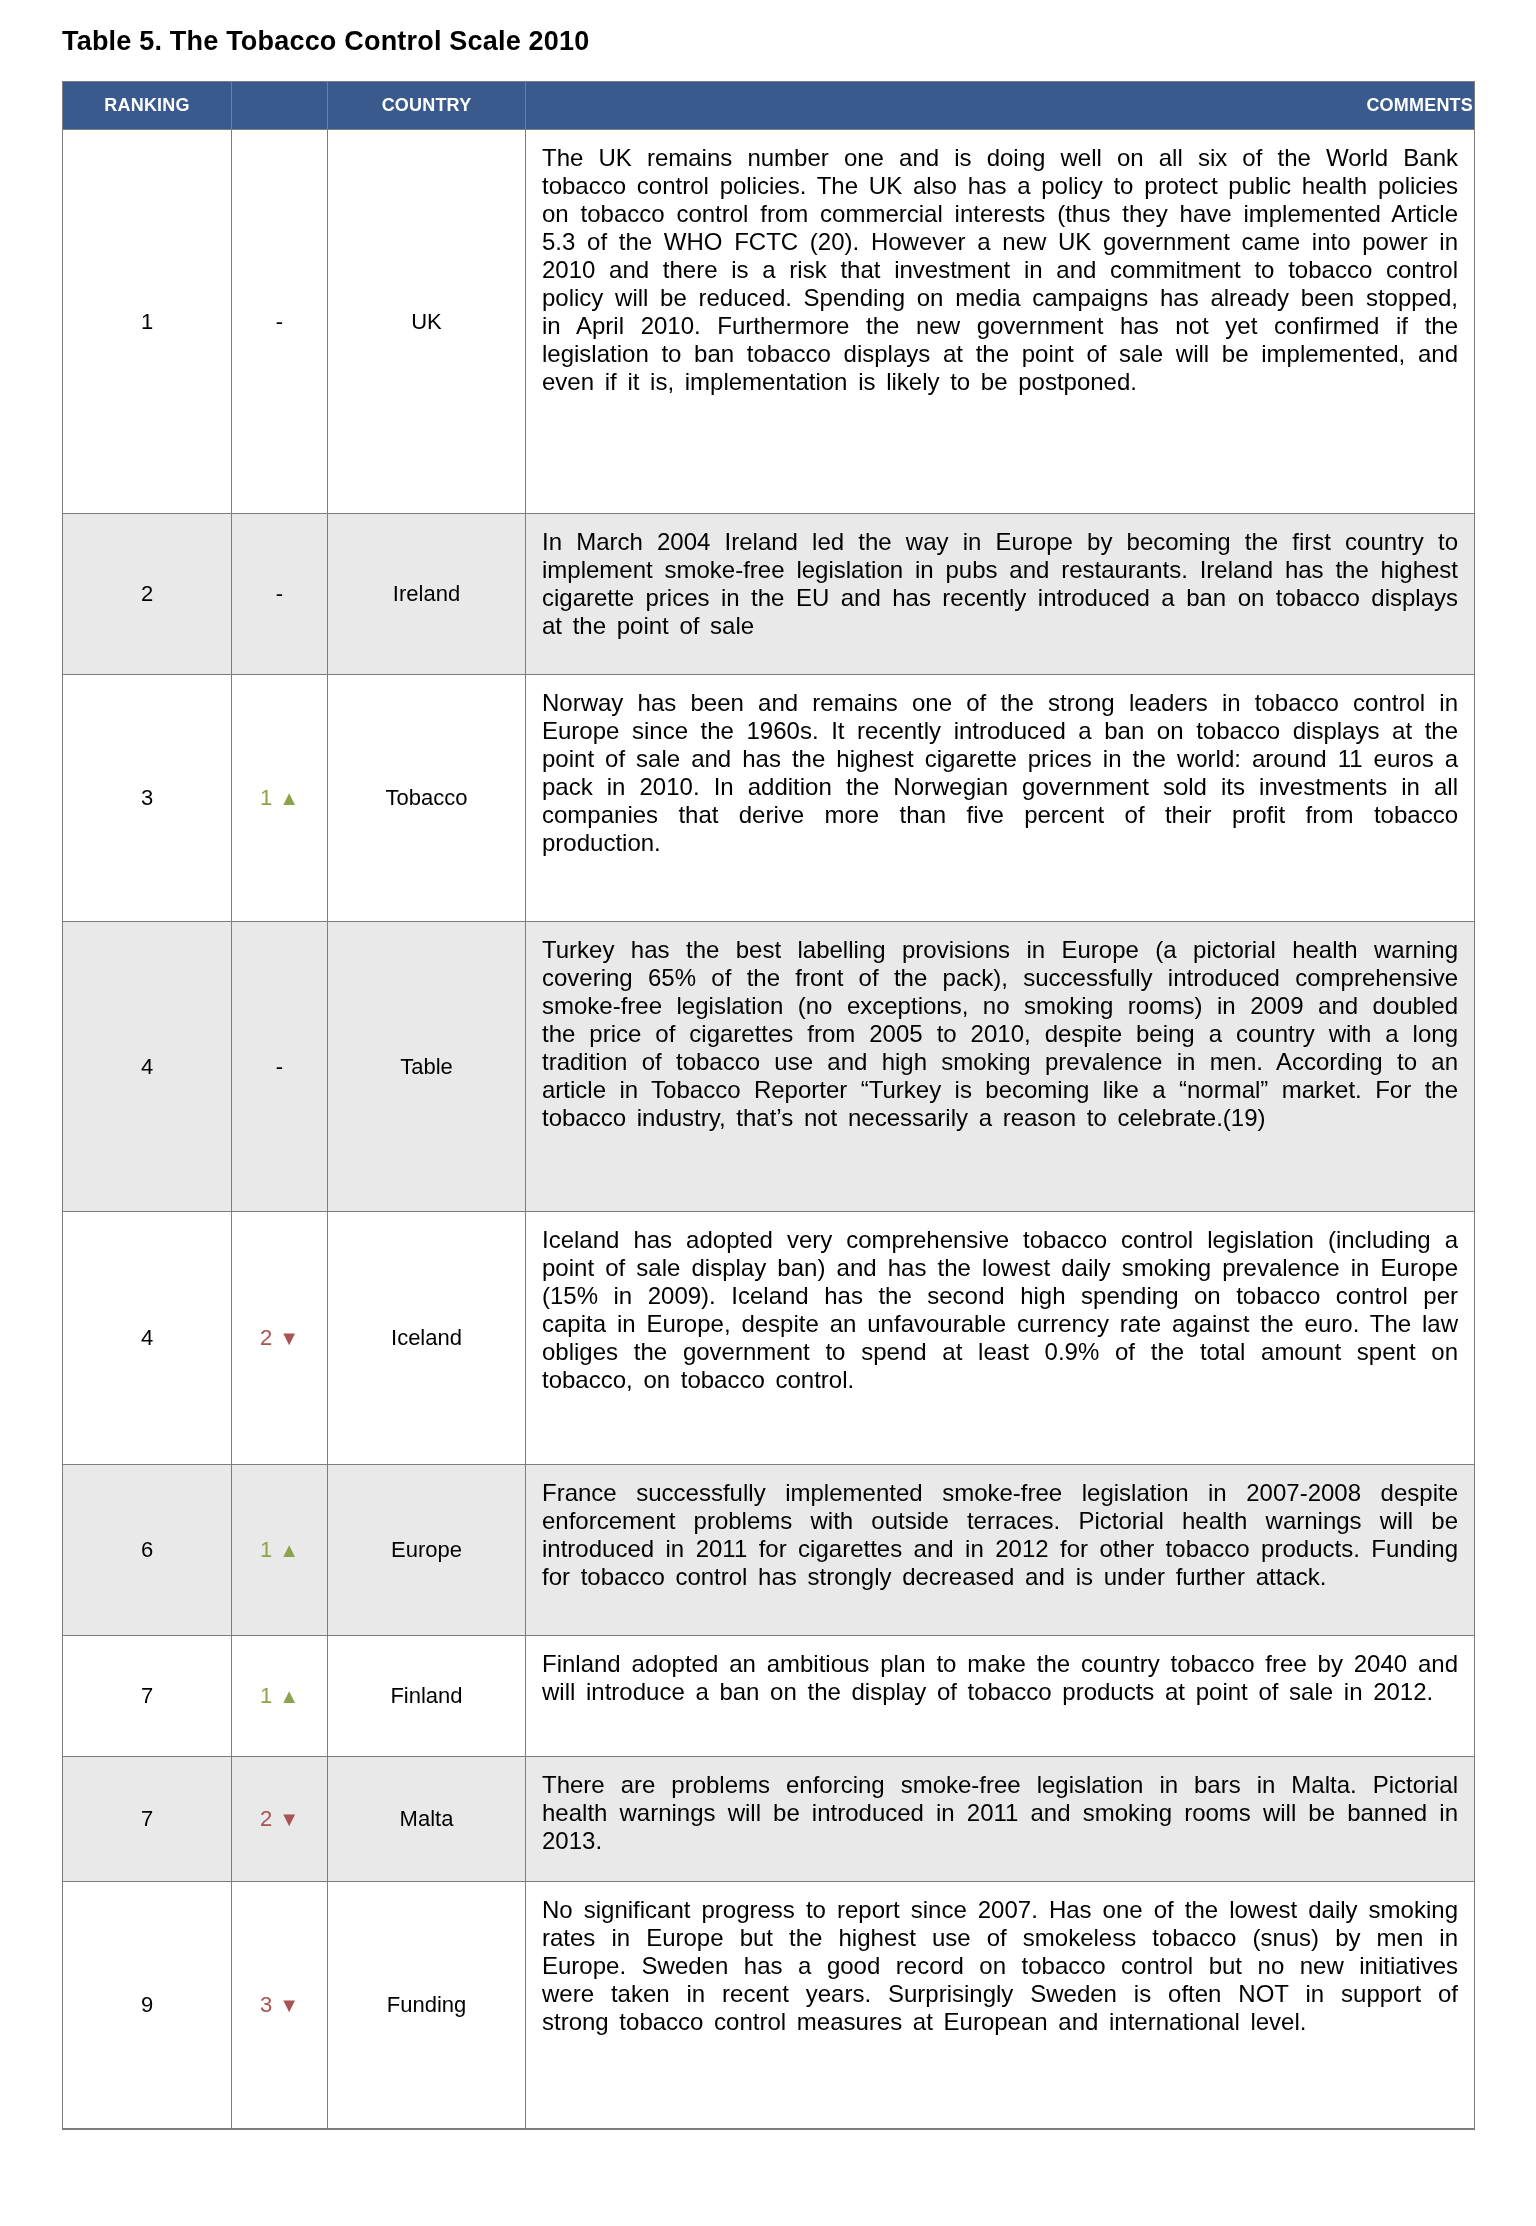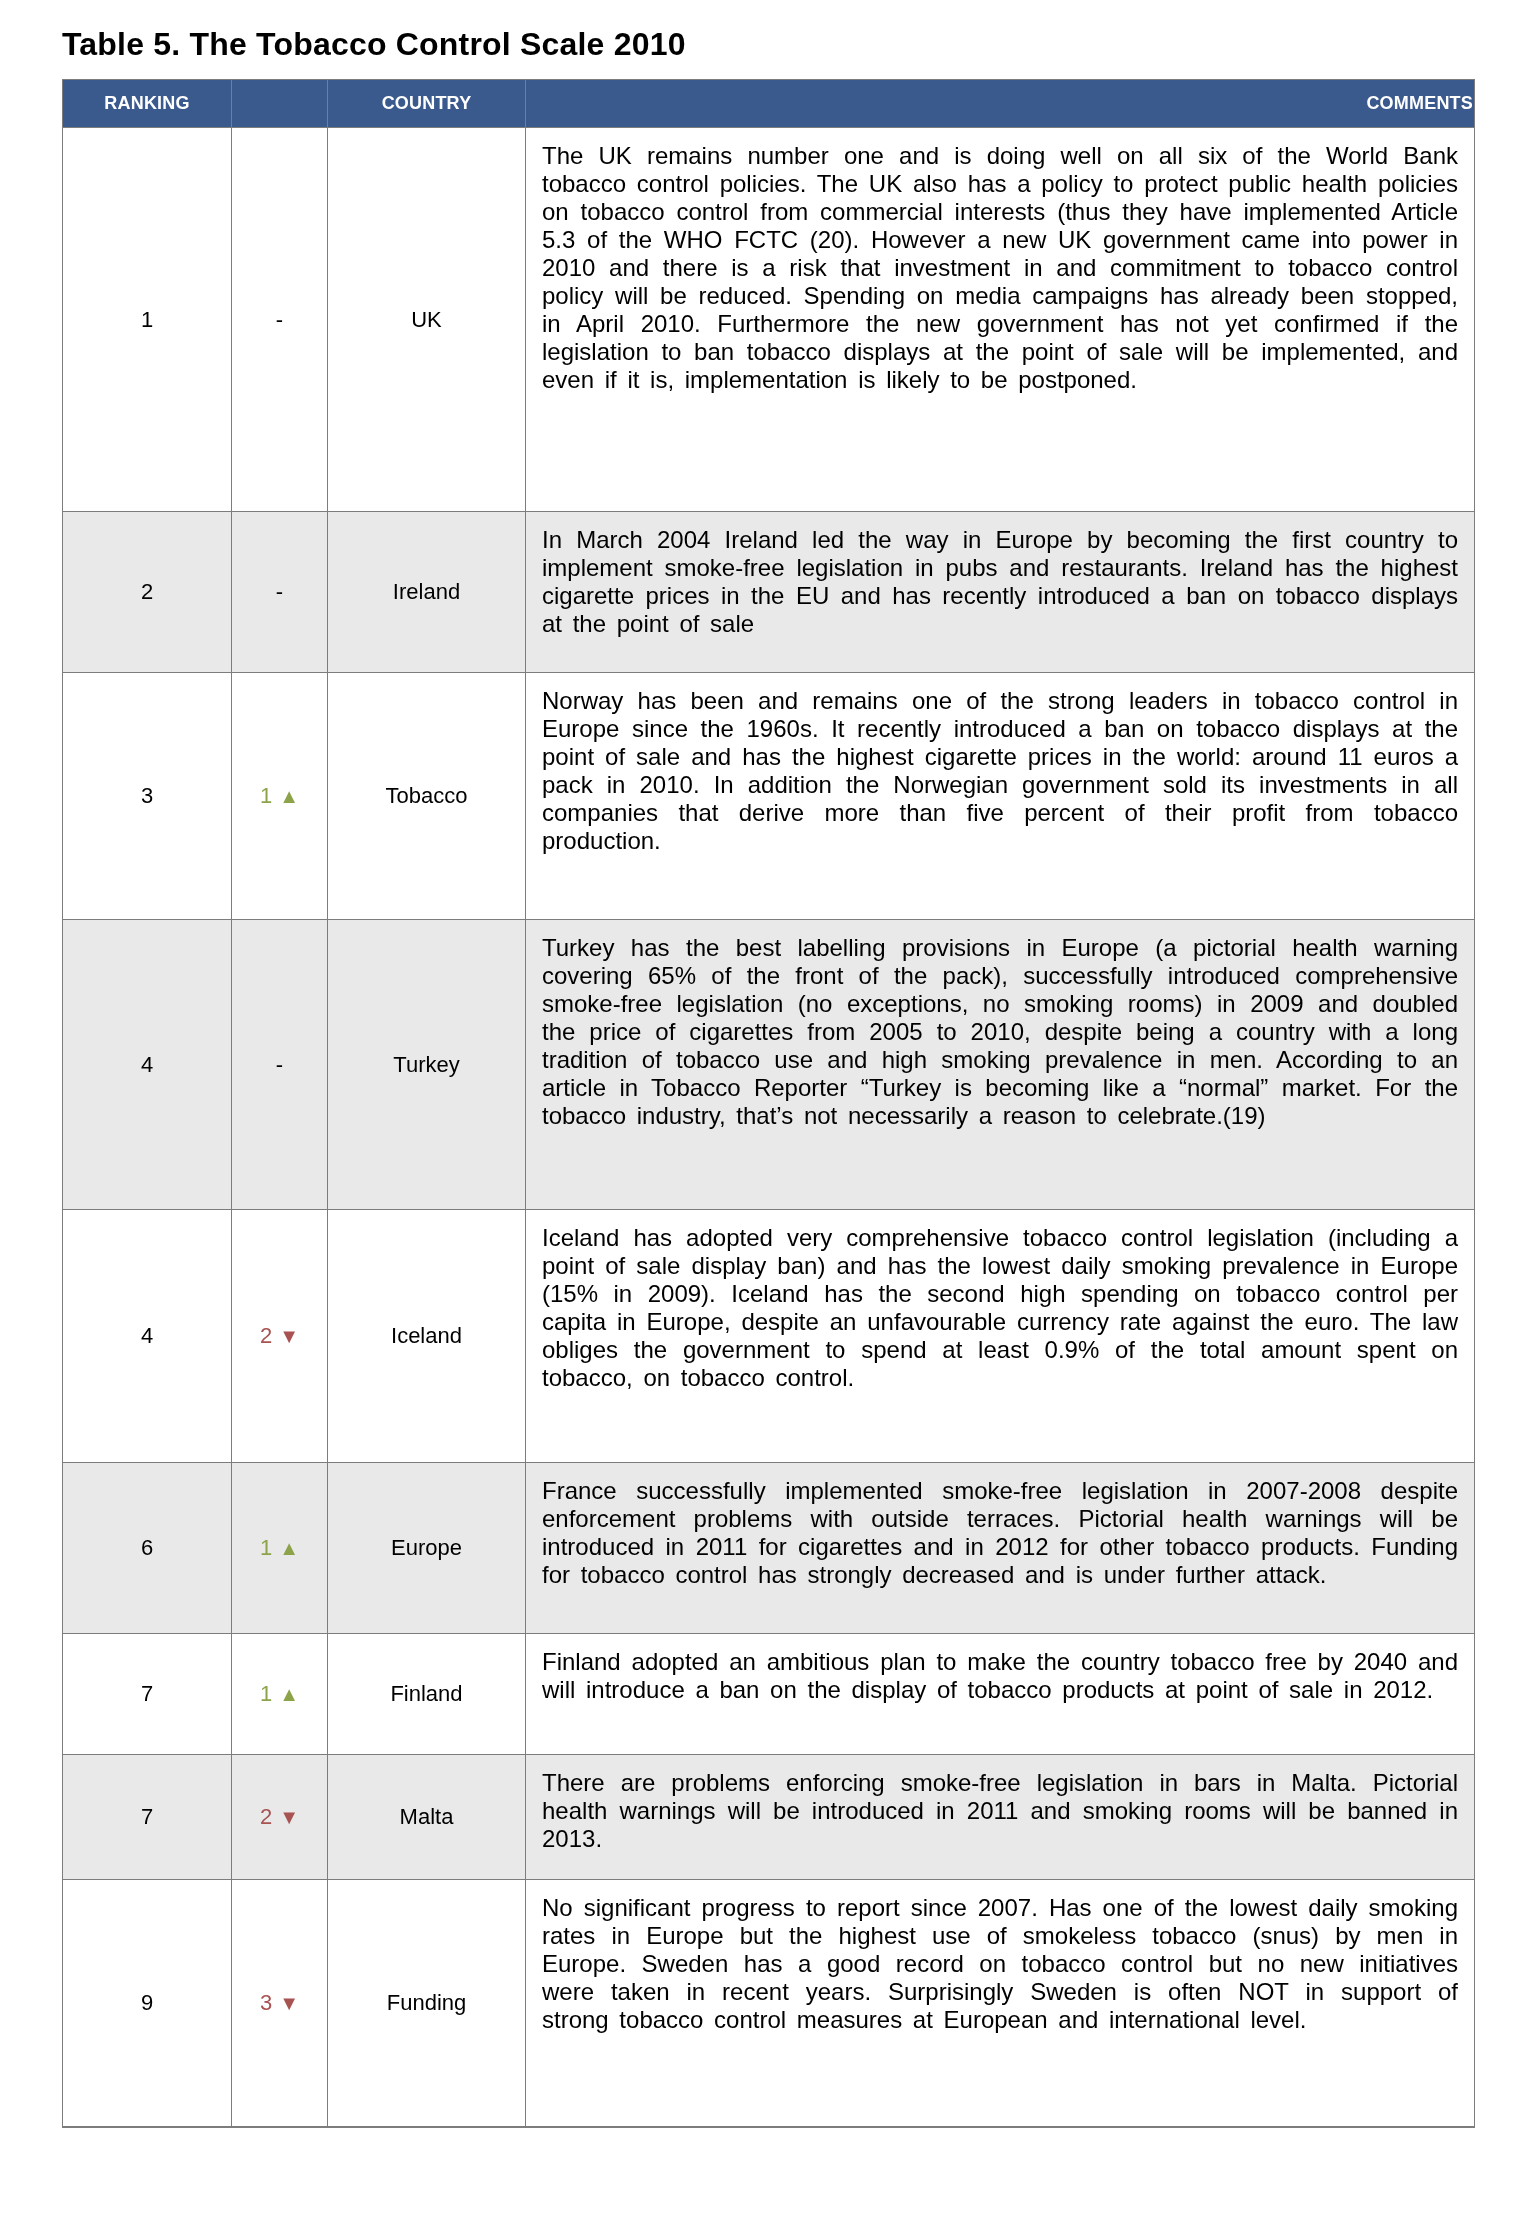--- a/index.html
+++ b/index.html
@@ -5,23 +5,23 @@
   html, body { margin: 0; padding: 0; background: #ffffff; }
   body {
     width: 1536px;
     height: 2226px;
     box-sizing: border-box;
     padding: 26px 62px 0 62px;
     font-family: "Liberation Sans", sans-serif;
     color: #000;
   }
   .page-title {
-    font-size: 32px;
+    font-size: 27px;
     font-weight: bold;
-    margin: 0 0 16px 0;
+    margin: 0 0 24px 0;
     letter-spacing: 0.2px;
   }
   table.tcs {
     border-collapse: collapse;
     width: 1412px;
     table-layout: fixed;
     border: 1px solid var(--border, #7d7d7d);
     border-bottom-width: 2px;
   }
   th, td {
@@ -105,21 +105,21 @@
   </tr>
       <tr>
     <td class="rank"><span>3</span></td>
     <td class="change up"><span>1</span><span class="chg-arrow">▲</span></td>
     <td class="country"><span>Tobacco</span></td>
     <td class="comment"><span>Norway has been and remains one of the strong leaders in tobacco control in Europe since the 1960s. It recently introduced a ban on tobacco displays at the point of sale and has the highest cigarette prices in the world: around 11 euros a pack in 2010. In addition the Norwegian government sold its investments in all companies that derive more than five percent of their profit from tobacco production.</span></td>
   </tr>
       <tr>
     <td class="rank"><span>4</span></td>
     <td class="change"><span>-</span></td>
-    <td class="country"><span>Turkey</span></td>
+    <td class="country"><span>Table</span></td>
     <td class="comment"><span>Turkey has the best labelling provisions in Europe (a pictorial health warning covering 65% of the front of the pack), successfully introduced comprehensive smoke-free legislation (no exceptions, no smoking rooms) in 2009 and doubled the price of cigarettes from 2005 to 2010, despite being a country with a long tradition of tobacco use and high smoking prevalence in men. According to an article in Tobacco Reporter “Turkey is becoming like a “normal” market. For the tobacco industry, that’s not necessarily a reason to celebrate.(19)</span></td>
   </tr>
       <tr>
     <td class="rank"><span>4</span></td>
     <td class="change down"><span>2</span><span class="chg-arrow">▼</span></td>
     <td class="country"><span>Iceland</span></td>
     <td class="comment"><span>Iceland has adopted very comprehensive tobacco control legislation (including a point of sale display ban) and has the lowest daily smoking prevalence in Europe (15% in 2009). Iceland has the second high spending on tobacco control per capita in Europe, despite an unfavourable currency rate against the euro. The law obliges the government to spend at least 0.9% of the total amount spent on tobacco, on tobacco control.</span></td>
   </tr>
       <tr>
     <td class="rank"><span>6</span></td>

